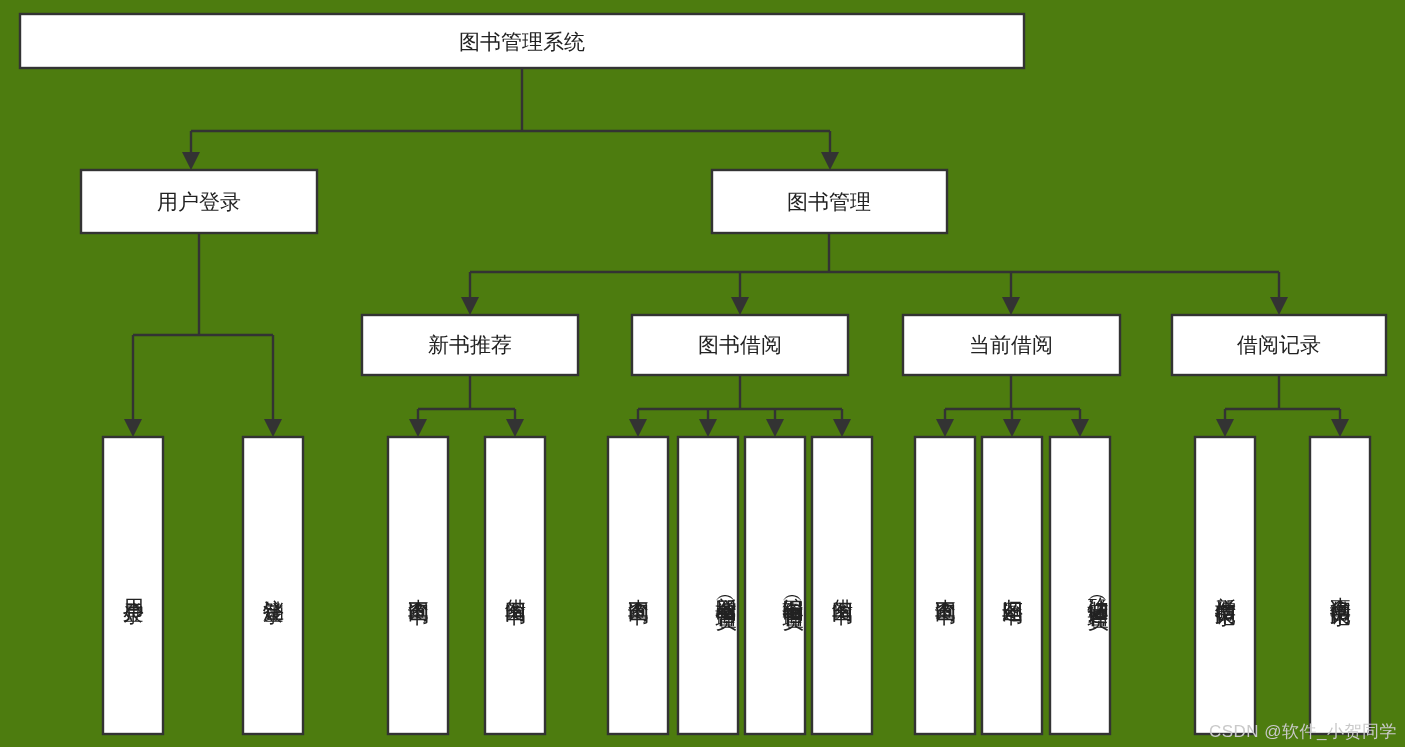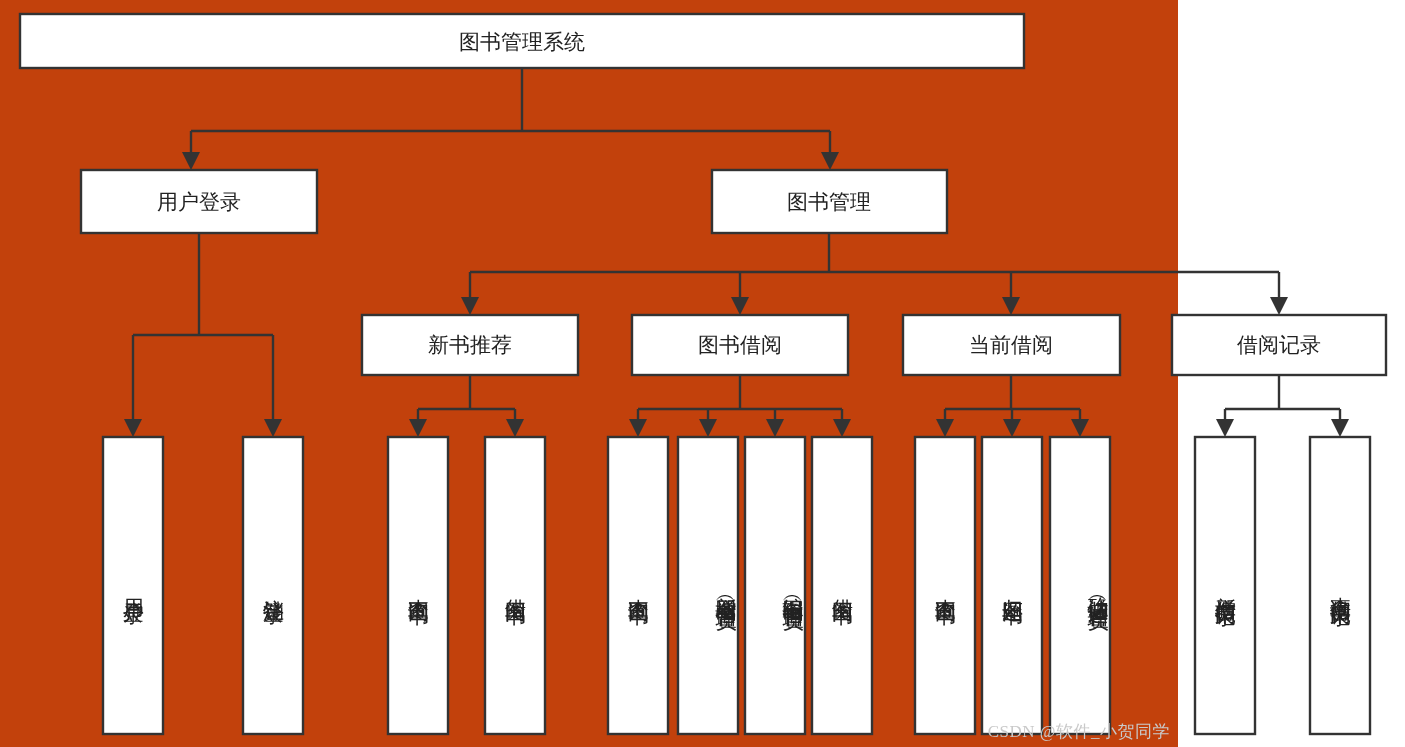--- a/index.html
+++ b/index.html
@@ -8,23 +8,23 @@
     background: #ffffff;
   }
   body {
     width: 1405px;
     height: 747px;
     font-family: "DejaVu Sans", "Liberation Sans", sans-serif;
     overflow: hidden;
   }
   #diagram-root {
     position: relative;
-    width: 1178px;
+    width: 1405px;
     height: 747px;
-    background: #c2410c;
+    background: #4d7c0f;
   }
   svg.flow {
     position: absolute;
     inset: 0;
     width: 1405px;
     height: 747px;
   }
   .node-rect {
     fill: #ffffff;
     stroke: #333333;
@@ -58,21 +58,21 @@
     line-height: 1.18;
     letter-spacing: 2px;
     color: #222222;
     pointer-events: none;
     white-space: nowrap;
   }
   .watermark {
     position: absolute;
     right: 8px;
     bottom: 4px;
-    font-family: Liberation Serif, serif;
+    font-family: Liberation Sans, sans-serif;
     font-size: 17px;
     color: #c9c9c9;
     letter-spacing: 0.5px;
     user-select: none;
   }
 </style>
 </head>
 <body>
 
 <div id="diagram-root">

